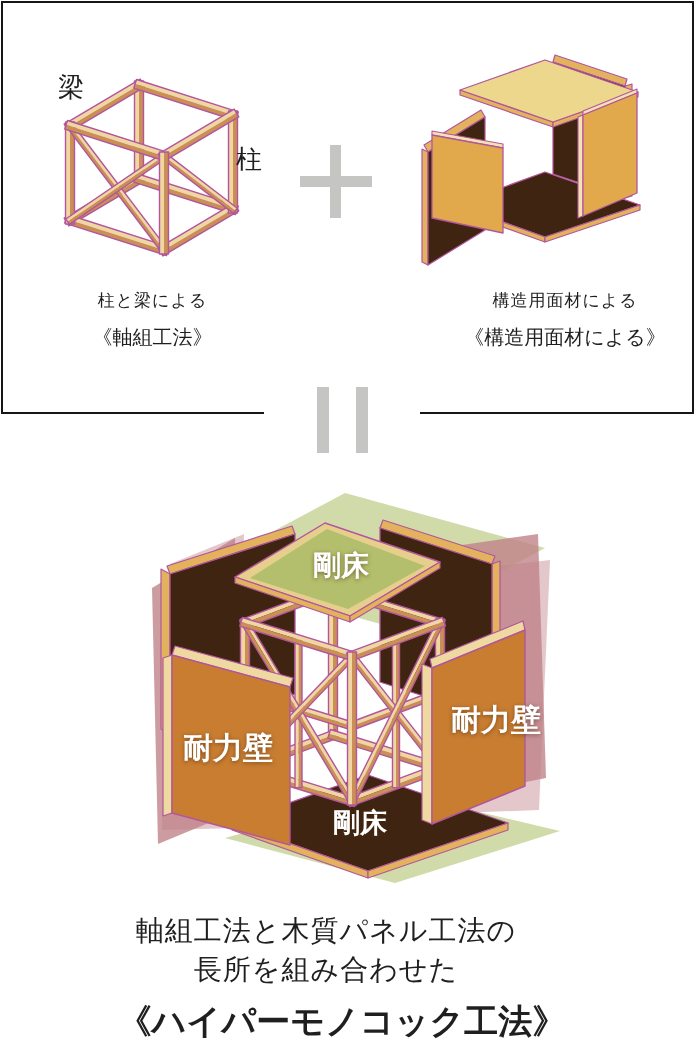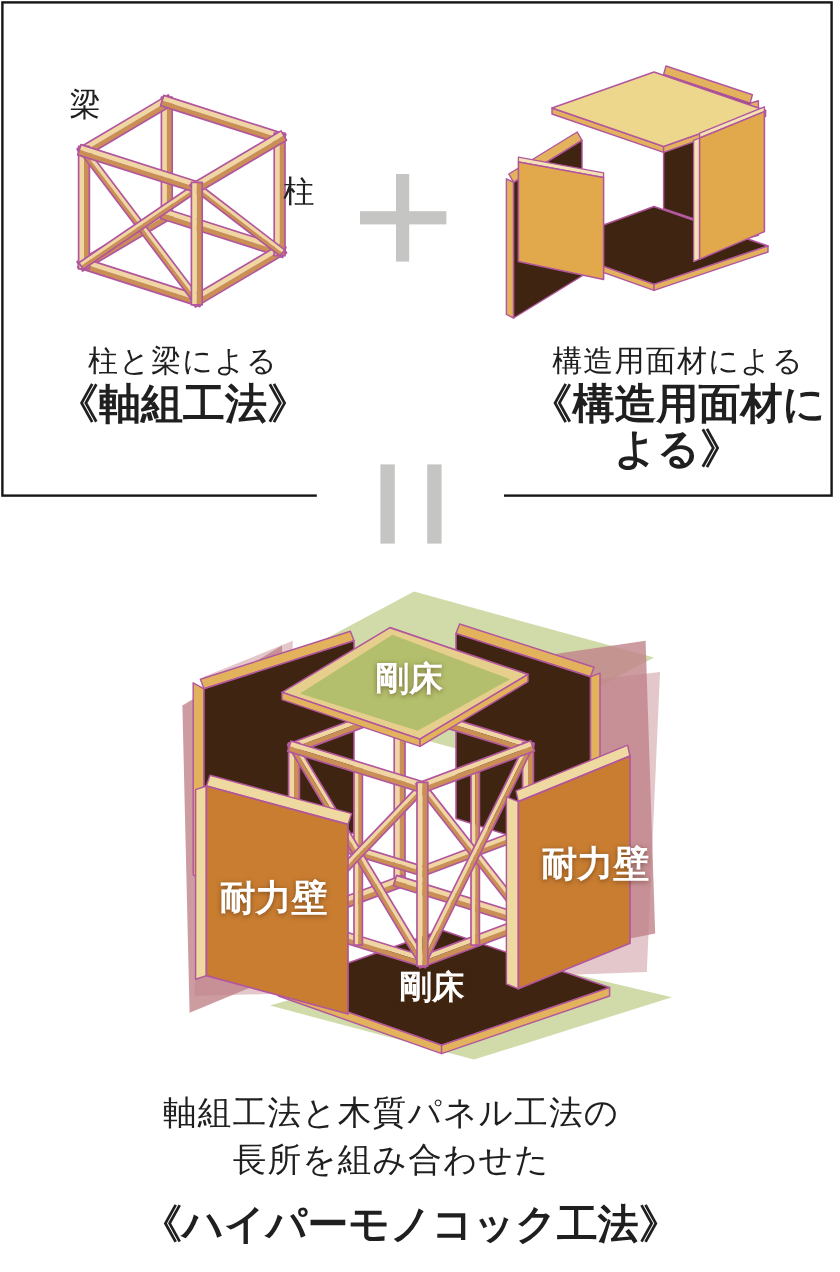--- a/index.html
+++ b/index.html
@@ -11,24 +11,24 @@
   #plus-h{left:300px;top:176px;width:72px;height:11px;}
   #plus-v{left:330px;top:145px;width:11px;height:73px;}
   #eq-b1{left:317px;top:387px;width:12px;height:66px;}
   #eq-b2{left:356px;top:387px;width:12px;height:66px;}
   .jp-label{position:absolute;font-size:26px;color:#1f1f1f;line-height:1;}
   #beam-label{left:58px;top:74px;}
   #column-label{left:236px;top:146px;}
   .caption{position:absolute;text-align:center;}
   #caption-left{left:20px;top:284px;width:265px;}
   #caption-right{left:390px;top:284px;width:270px;margin-left:40px;}
-  .cap1{font-size:25px;letter-spacing:1px;line-height:34px;}
-  .cap2{font-size:35px;font-weight:700;line-height:38px;}
+  .cap1{font-size:17px;letter-spacing:1px;line-height:34px;}
+  .cap2{font-size:20px;font-weight:400;line-height:38px;}
   #caption-bottom{left:0px;top:911px;width:652px;}
-  .capb{font-size:28px;line-height:39px;letter-spacing:1px;font-family:Liberation Mono, monospace;}
+  .capb{font-size:28px;line-height:39px;letter-spacing:1px;}
   .capb3{font-size:34px;font-weight:700;line-height:52px;margin-top:6px;margin-left:32px;}
   svg{position:absolute;overflow:visible;}
   .wlabel{font-weight:700;fill:#ffffff;text-anchor:middle;
           font-family:"Liberation Sans", sans-serif;
           filter:drop-shadow(0 1px 2px rgba(70,35,10,0.55));}
 </style>
 </head>
 <body>
 
 <div id="canvas">

